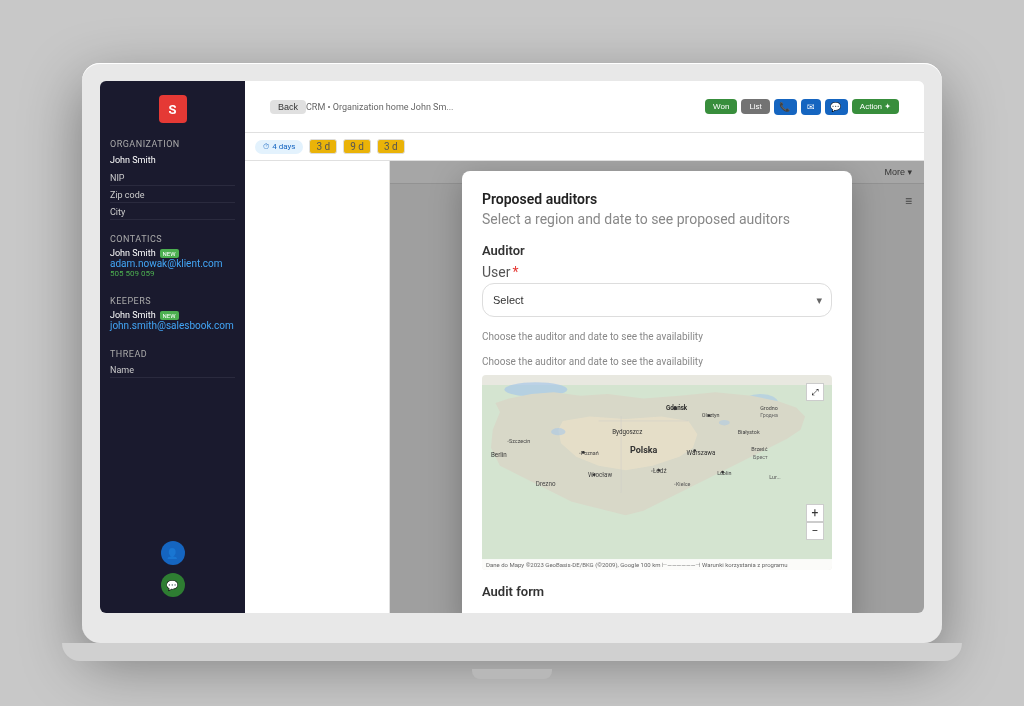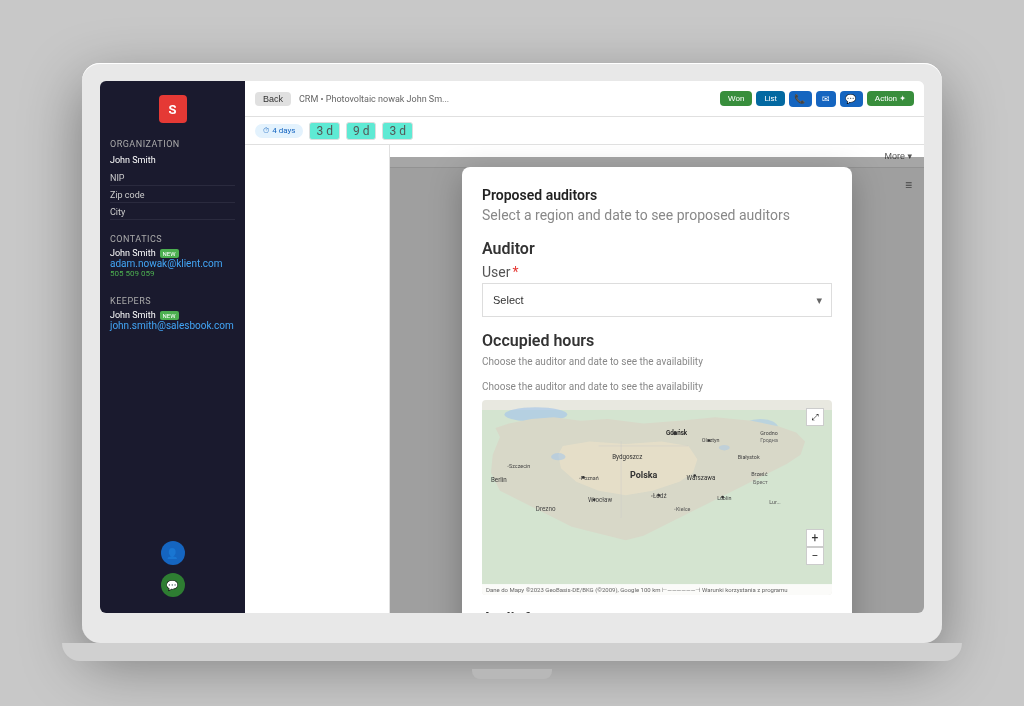--- a/index.html
+++ b/index.html
@@ -156,26 +156,25 @@
       flex: 1;
       display: flex;
       flex-direction: column;
       position: relative;
       overflow: hidden;
     }
 
     
     .top-bar {
       background: #fff;
-      height: 36px;
-      display: flex;
-      align-items: center;
-      padding: 0 10px;
+      height: 52px;
+      display: flex;
+      align-items: center;
+      padding: 0 25px;
       border-bottom: 1px solid #e0e0e0;
-      gap: 8px;
       flex-shrink: 0;
       z-index: 10;
     }
     .nav-back-btn {
       background: #e0e0e0;
       border: none;
       border-radius: 4px;
       padding: 2px 8px;
       font-size: 9px;
       cursor: pointer;
@@ -194,21 +193,21 @@
     .btn-won {
       background: #388e3c;
       color: white;
       border: none;
       border-radius: 4px;
       padding: 3px 8px;
       font-size: 8px;
       cursor: pointer;
     }
     .btn-list {
-      background: #0369a1;
+      background: #737373;
       color: white;
       border: none;
       border-radius: 4px;
       padding: 3px 8px;
       font-size: 8px;
       cursor: pointer;
     }
     .btn-icon {
       background: #1565c0;
       color: white;
@@ -243,25 +242,25 @@
       background: #e3f2fd;
       color: #1565c0;
       border-radius: 12px;
       padding: 2px 8px;
       font-size: 8px;
       display: flex;
       align-items: center;
       gap: 3px;
     }
     .stage-badge {
-      background: #5eead4;
+      background: #eab308;
       border: 1px solid #ddd;
       border-radius: 3px;
       padding: 1px 6px;
-      font-size: 12px;
+      font-size: 10px;
       color: #555;
     }
 
     
     .page-body {
       flex: 1;
       display: flex;
       overflow: hidden;
     }
 
@@ -317,21 +316,20 @@
     
     .modal-overlay {
       position: absolute;
       top: 0; left: 0; right: 0; bottom: 0;
       background: rgba(0,0,0,0.35);
       display: flex;
       justify-content: center;
       align-items: flex-start;
       padding-top: 10px;
       z-index: 100;
-      margin-top: 12px;
     }
     .modal {
       background: #fff;
       border-radius: 8px;
       width: 390px;
       max-height: 490px;
       overflow-y: auto;
       box-shadow: 0 8px 32px rgba(0,0,0,0.25);
       padding: 20px;
     }
@@ -343,21 +341,21 @@
     }
     .modal-subtitle {
       font-size: 14px;
       color: #888;
       margin-bottom: 16px;
     }
     .form-section {
       margin-bottom: 14px;
     }
     .form-section-title {
-      font-size: 16px;
+      font-size: 13px;
       font-weight: 600;
       color: #333;
       margin-bottom: 6px;
     }
     .form-section-desc {
       font-size: 10px;
       color: #888;
       margin-bottom: 8px;
     }
     .form-label {
@@ -379,21 +377,21 @@
       top: 50%;
       transform: translateY(-50%);
       color: #666;
       pointer-events: none;
       font-size: 11px;
     }
     .select-wrapper select {
       width: 100%;
       height: 34px;
       border: 1px solid #ddd;
-      border-radius: 0;
+      border-radius: 12px;
       padding: 4px 10px;
       font-size: 11px;
       color: #333;
       background: #fff;
       appearance: none;
       cursor: pointer;
     }
 
     
     .map-container {
@@ -502,32 +500,36 @@
           <div class="contact-item">
             <div class="contact-name">
               <span>John Smith</span>
               <span class="badge-new">NEW</span>
             </div>
             <div class="contact-email">john.smith@salesbook.com</div>
           </div>
         </div>
 
 
+        <div class="sidebar-section">
+          <div class="sidebar-label">Thread</div>
+          <div class="sidebar-field">Name</div>
+        </div>
 
         <div class="sidebar-bottom-icons">
           <div class="bottom-icon bottom-icon-blue">👤</div>
           <div class="bottom-icon bottom-icon-green">💬</div>
         </div>
       </div>
 
       <div class="main-content">
 
         <div class="top-bar">
           <button class="nav-back-btn">Back</button>
-          <span class="breadcrumb">CRM • Photovoltaic nowak John Sm...</span>
+          <span class="breadcrumb">CRM • Organization home John Sm...</span>
           <div class="top-bar-right">
             <button class="btn-won">Won</button>
             <button class="btn-list">List</button>
             <button class="btn-icon">📞</button>
             <button class="btn-icon">✉</button>
             <button class="btn-icon">💬</button>
             <button class="btn-action">Action ✦</button>
           </div>
         </div>
 
@@ -566,21 +568,20 @@
                     <span>User</span><span class="required">*</span>
                   </div>
                   <div class="select-wrapper">
                     <select>
                       <option value="">Select</option>
                     </select>
                   </div>
                 </div>
 
                 <div class="form-section">
-                  <div class="form-section-title">Occupied hours</div>
                   <div class="form-section-desc">Choose the auditor and date to see the availability</div>
                 </div>
 
                 <div class="form-section">
                   <div class="form-section-desc">Choose the auditor and date to see the availability</div>
 
                   <div class="map-container">
                     <div class="map-bg">
                       <svg class="map-svg" viewBox="0 0 390 195" xmlns="http://www.w3.org/2000/svg">
 

